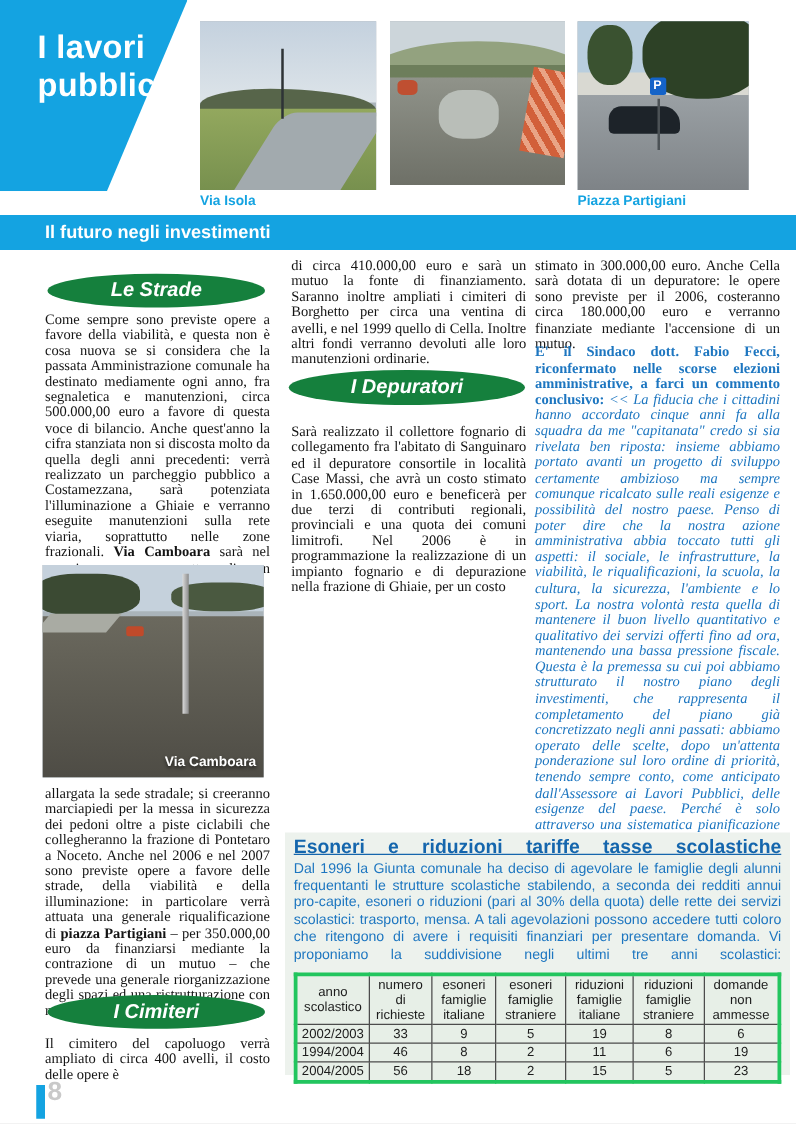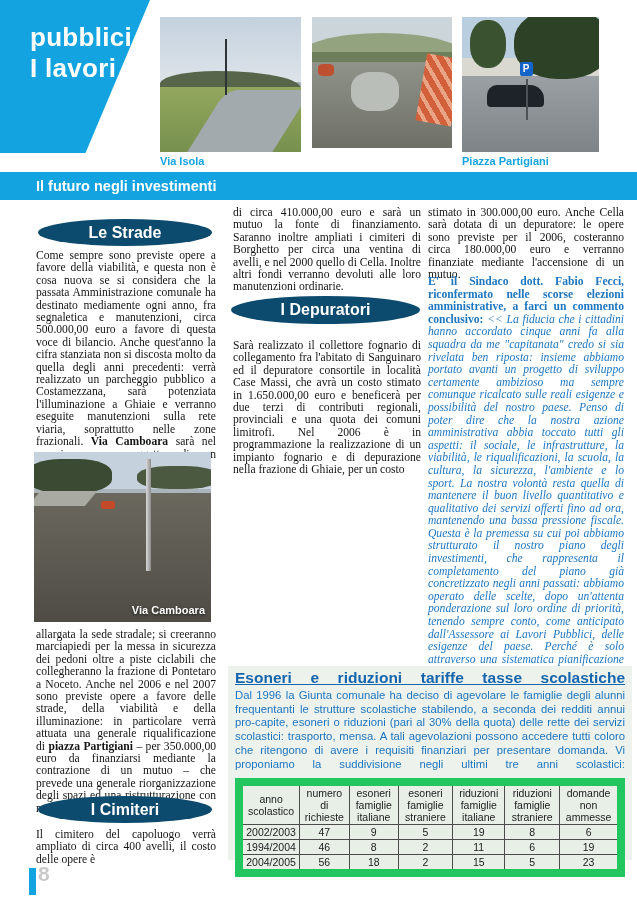--- a/index.html
+++ b/index.html
@@ -17,56 +17,56 @@
   .layer{position:absolute;}
   .caption{position:absolute;color:#14a3e1;font-size:11px;font-weight:bold;}
   .caption-in{position:absolute;right:6px;bottom:6px;color:#fff;font-size:11px;font-weight:bold;
               text-shadow:0 1px 3px rgba(0,0,0,.65);}
 
   
   .banner{position:absolute;left:0;top:172px;width:637px;height:28px;background:#14a3e1;}
   .banner-title{position:absolute;left:36px;top:6px;color:#fff;font-size:14.5px;font-weight:bold;}
 
   
-  .pill{position:absolute;background:#0c4a6e;border-radius:50%;color:#fff;font-weight:bold;
-        font-size:16px;display:flex;align-items:center;justify-content:center;}
+  .pill{position:absolute;background:#15803d;border-radius:50%;color:#fff;font-weight:bold;
+        font-size:16px;display:flex;align-items:center;justify-content:center;font-style:italic;}
 
   
   .body-text{position:absolute;margin:0;font-family:"Liberation Serif",serif;font-size:11.6px;
              line-height:12.4px;text-align:justify;color:#141414;}
   .body-text b{font-weight:bold;}
   .sindaco{color:#1d76c0;}
   .sindaco b{font-style:normal;font-weight:bold;}
   .sindaco i{font-style:italic;}
 
   
   .esoneri{position:absolute;left:228px;top:666px;width:404px;height:194px;background:#edf2ed;
            box-sizing:border-box;padding:4px 7px;}
   .esoneri-title{color:#1566ad;font-weight:bold;font-size:15.5px;line-height:16px;
                  text-align:justify;text-align-last:justify;text-decoration:underline;}
   .esoneri-intro{margin:3px 0 0;color:#1d76c0;font-size:11.3px;line-height:13.7px;
                  text-align:justify;text-align-last:justify;}
   .esoneri table{width:100%;border-collapse:collapse;margin-top:7px;background:#e7efe7;
-                 font-size:10.5px;color:#1c1c1c;border:8px solid #22c55e;}
+                 font-size:10.5px;color:#1c1c1c;border:3px solid #22c55e;}
   .esoneri th,.esoneri td{border:1px solid #4c4c4c;text-align:center;vertical-align:middle;
                  padding:1px 2px;line-height:12px;font-weight:normal;}
 
   
   .page-bar{position:absolute;left:29px;top:868px;width:7px;height:27px;background:#14a3e1;}
   .page-number{position:absolute;left:38px;top:862px;font-size:21px;font-weight:bold;color:#c9c9c9;}
 </style>
 </head>
 <body>
 
 <div class="page">
 
   <div class="masthead"></div>
   <div class="masthead-title">
+    <div>I lavori</div>
     <div>pubblici</div>
-    <div>I lavori</div>
   </div>
 
   <div class="photo" style="left:160px;top:17px;width:141px;height:135px;">
     <div class="layer" style="inset:0 0 52% 0;background:linear-gradient(#c4d1de,#dde4e9);"></div>
     <div class="layer" style="left:0;top:40%;width:100%;height:16%;background:#57654a;border-radius:40% 60% 0 0/60% 80% 0 0;"></div>
     <div class="layer" style="left:0;top:52%;width:100%;height:48%;background:linear-gradient(#93a85e,#77904e);"></div>
     <div class="layer" style="left:32%;top:54%;width:60%;height:50%;background:#a2aaae;transform:skewX(-32deg);border-radius:12px 0 0 0;"></div>
     <div class="layer" style="left:46%;top:16%;width:2px;height:42%;background:#2e3336;"></div>
   </div>
   <div class="caption" style="left:160px;top:155px;">Via Isola</div>
@@ -110,21 +110,21 @@
     <div class="layer" style="left:38%;top:29%;width:14px;height:8px;background:#c04a2a;border-radius:2px;"></div>
     <div class="layer" style="left:63%;top:4%;width:5px;height:66%;background:linear-gradient(90deg,#dadada,#8b8b8b);"></div>
     <div class="caption-in">Via Camboara</div>
   </div>
 
   <p class="body-text" style="left:36px;top:629px;width:180px;"><span>allargata la sede stradale; si creeranno marciapiedi per la messa in sicurezza dei pedoni oltre a piste ciclabili che collegheranno la frazione di Pontetaro a Noceto. Anche nel 2006 e nel 2007 sono previste opere a favore delle strade, della viabilità e della illuminazione: in particolare verrà attuata una generale riqualificazione di </span><b>piazza Partigiani</b><span> – per 350.000,00 euro da finanziarsi mediante la contrazione di un mutuo – che prevede una generale riorganizzazione degli spazi ed una ristrutturazione con materiali di pregio.</span></p>
 
   <div class="pill" style="left:38px;top:796px;width:174px;height:27px;">I Cimiteri</div>
   <p class="body-text" style="left:36px;top:829px;width:180px;">Il cimitero del capoluogo verrà ampliato di circa 400 avelli,  il costo delle opere è</p>
 
-  <p class="body-text" style="left:233px;top:207px;width:188px;">di circa 410.000,00 euro e sarà un mutuo la fonte di finanziamento. Saranno inoltre ampliati i cimiteri di Borghetto per circa una ventina di avelli, e nel 2000 quello di Cella. Inoltre altri fondi verranno devoluti alle loro manutenzioni ordinarie.</p>
+  <p class="body-text" style="left:233px;top:207px;width:188px;">di circa 410.000,00 euro e sarà un mutuo la fonte di finanziamento. Saranno inoltre ampliati i cimiteri di Borghetto per circa una ventina di avelli, e nel 1999 quello di Cella. Inoltre altri fondi verranno devoluti alle loro manutenzioni ordinarie.</p>
   <div class="pill" style="left:231px;top:296px;width:189px;height:28px;">I Depuratori</div>
   <p class="body-text" style="left:233px;top:340px;width:188px;">Sarà realizzato il collettore fognario di collegamento fra l'abitato di Sanguinaro ed il depuratore consortile in località Case Massi, che avrà un costo stimato in 1.650.000,00 euro e beneficerà per due terzi di contributi regionali, provinciali e una quota dei comuni limitrofi. Nel 2006 è in programmazione la realizzazione di un impianto fognario e di depurazione nella frazione di Ghiaie, per un costo</p>
 
 
   <p class="body-text" style="left:428px;top:207px;width:196px;">stimato in 300.000,00 euro. Anche Cella sarà dotata di un depuratore: le opere sono previste per il 2006, costeranno circa 180.000,00 euro e verranno finanziate mediante l'accensione di un mutuo.</p>
   <p class="body-text sindaco" style="left:428px;top:276px;width:196px;line-height:12.6px;"><b>E' il Sindaco dott. Fabio Fecci, riconfermato nelle scorse elezioni amministrative, a farci un commento conclusivo: </b><i>&lt;&lt; La fiducia che i cittadini hanno accordato cinque anni fa alla squadra da me "capitanata" credo si sia rivelata ben riposta: insieme abbiamo portato avanti un progetto di sviluppo certamente ambizioso ma sempre comunque ricalcato sulle reali esigenze e possibilità del nostro paese. Penso di poter dire che la nostra azione amministrativa abbia toccato tutti gli aspetti: il sociale, le infrastrutture, la viabilità, le riqualificazioni, la scuola, la cultura, la sicurezza, l'ambiente e lo sport. La nostra volontà resta quella di mantenere il buon livello quantitativo e qualitativo dei servizi offerti fino ad ora, mantenendo una bassa pressione fiscale. Questa è la premessa su cui poi abbiamo strutturato il nostro piano degli investimenti, che rappresenta il completamento del piano già concretizzato negli anni passati: abbiamo operato delle scelte, dopo un'attenta ponderazione sul loro ordine di priorità, tenendo sempre conto, come anticipato dall'Assessore ai Lavori Pubblici, delle esigenze del paese. Perché è solo attraverso una sistematica pianificazione che si concretizza un reale sviluppo. &gt;&gt;</i></p>
 
   <div class="esoneri">
     <div class="esoneri-title">Esoneri e riduzioni tariffe tasse scolastiche</div>
     <p class="esoneri-intro">Dal 1996 la Giunta comunale ha deciso di agevolare le famiglie degli alunni frequentanti le strutture scolastiche stabilendo, a seconda dei redditi annui pro-capite, esoneri o riduzioni (pari al 30% della quota) delle rette dei servizi scolastici: trasporto, mensa. A tali agevolazioni possono accedere tutti coloro che ritengono di avere i requisiti finanziari per presentare domanda. Vi proponiamo la suddivisione negli ultimi tre anni scolastici:</p>
@@ -136,21 +136,21 @@
             <th>esoneri famiglie italiane</th>
             <th>esoneri famiglie straniere</th>
             <th>riduzioni famiglie italiane</th>
             <th>riduzioni famiglie straniere</th>
             <th>domande non ammesse</th>
           </tr>
         </thead>
         <tbody>
           <tr>
             <td>2002/2003</td>
-            <td>47</td>
+            <td>33</td>
             <td>9</td>
             <td>5</td>
             <td>19</td>
             <td>8</td>
             <td>6</td>
           </tr>
           <tr>
             <td>1994/2004</td>
             <td>46</td>
             <td>8</td>

